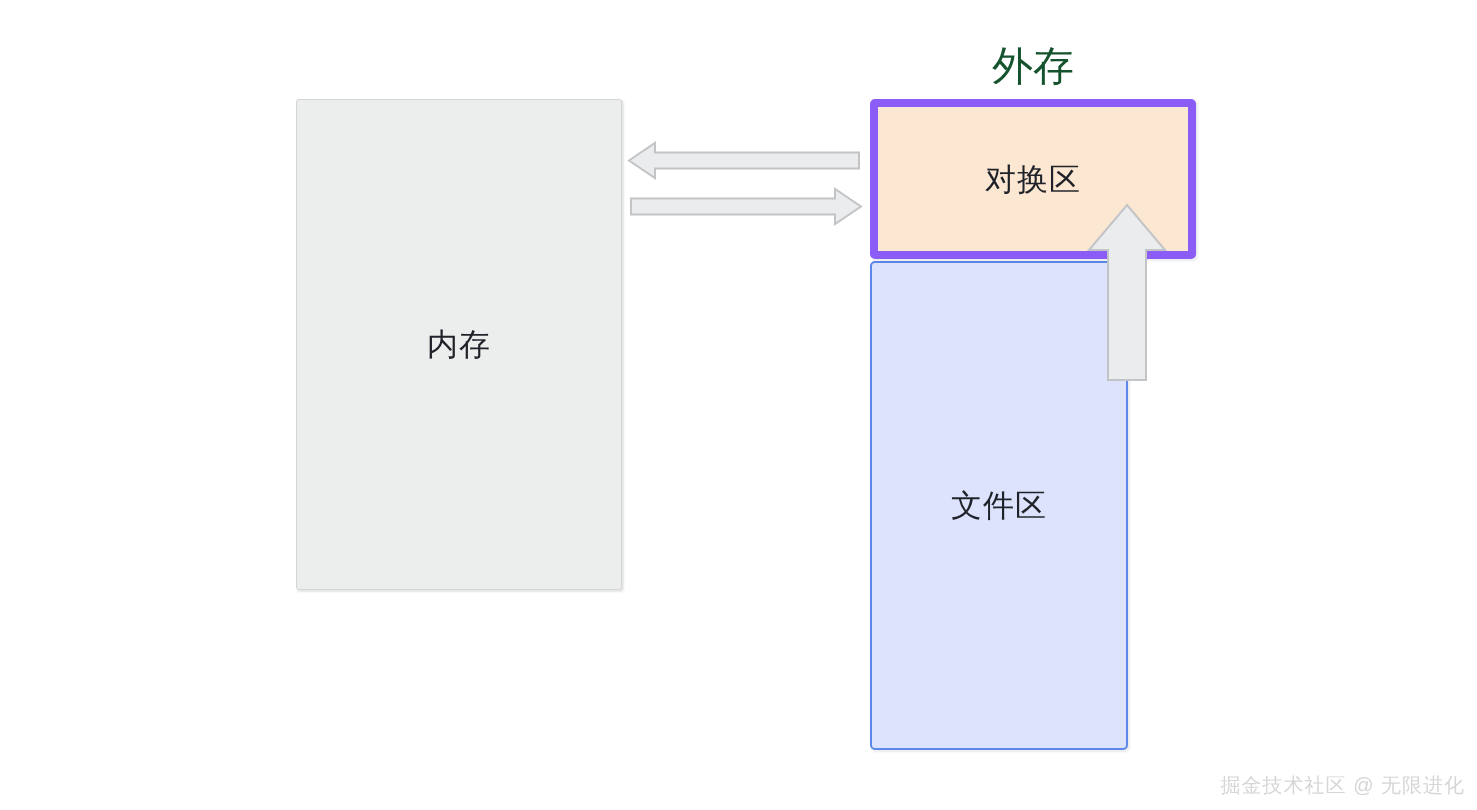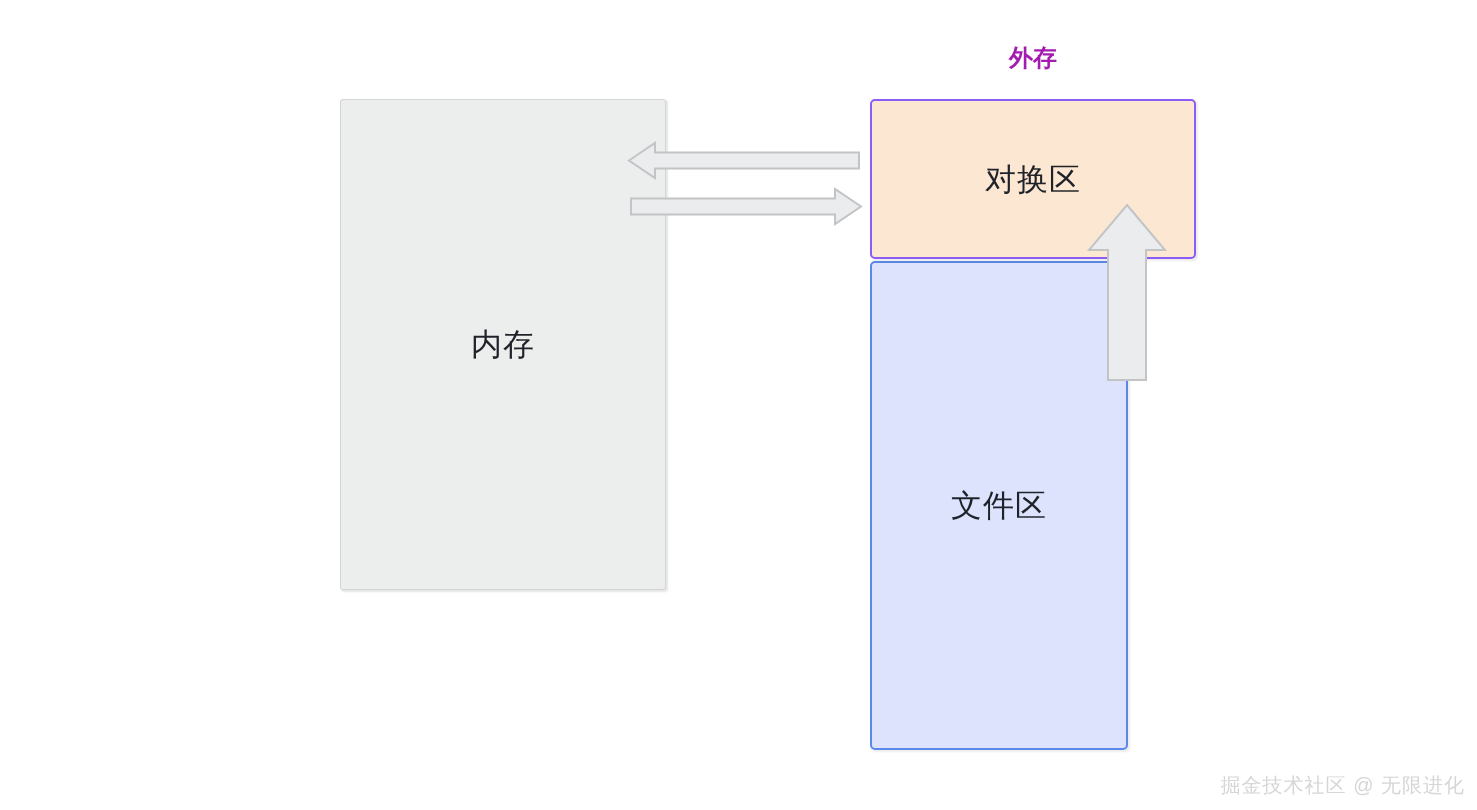--- a/index.html
+++ b/index.html
@@ -39,45 +39,43 @@
 
   #memory-block {
     left: 296px;
     top: 99px;
     width: 326px;
     height: 491px;
     background: #eceded;
     border: 1px solid #d3d5d6;
     border-radius: 3px;
     box-shadow: 1.5px 1.5px 2px rgba(0,0,0,0.10);
-    margin-left: 44px;
   }
 
   
   #external-storage-title {
     position: absolute;
     left: 870px;
     top: 46px;
     width: 326px;
     text-align: center;
-    font-size: 24px;
+    font-size: 41px;
     line-height: 1;
-    color: #a21caf;
+    color: #14532d;
     user-select: none;
-    font-weight: bold;
   }
 
   
   #swap-block {
     left: 870px;
     top: 99px;
     width: 326px;
     height: 160px;
     background: #fce7d2;
-    border: 2px solid #8b5cf6;
+    border: 8px solid #8b5cf6;
     border-radius: 5px;
     box-shadow: 1.5px 1.5px 2px rgba(0,0,0,0.08);
     z-index: 2;
   }
 
   
   #file-block {
     left: 870px;
     top: 261px;
     width: 258px;

